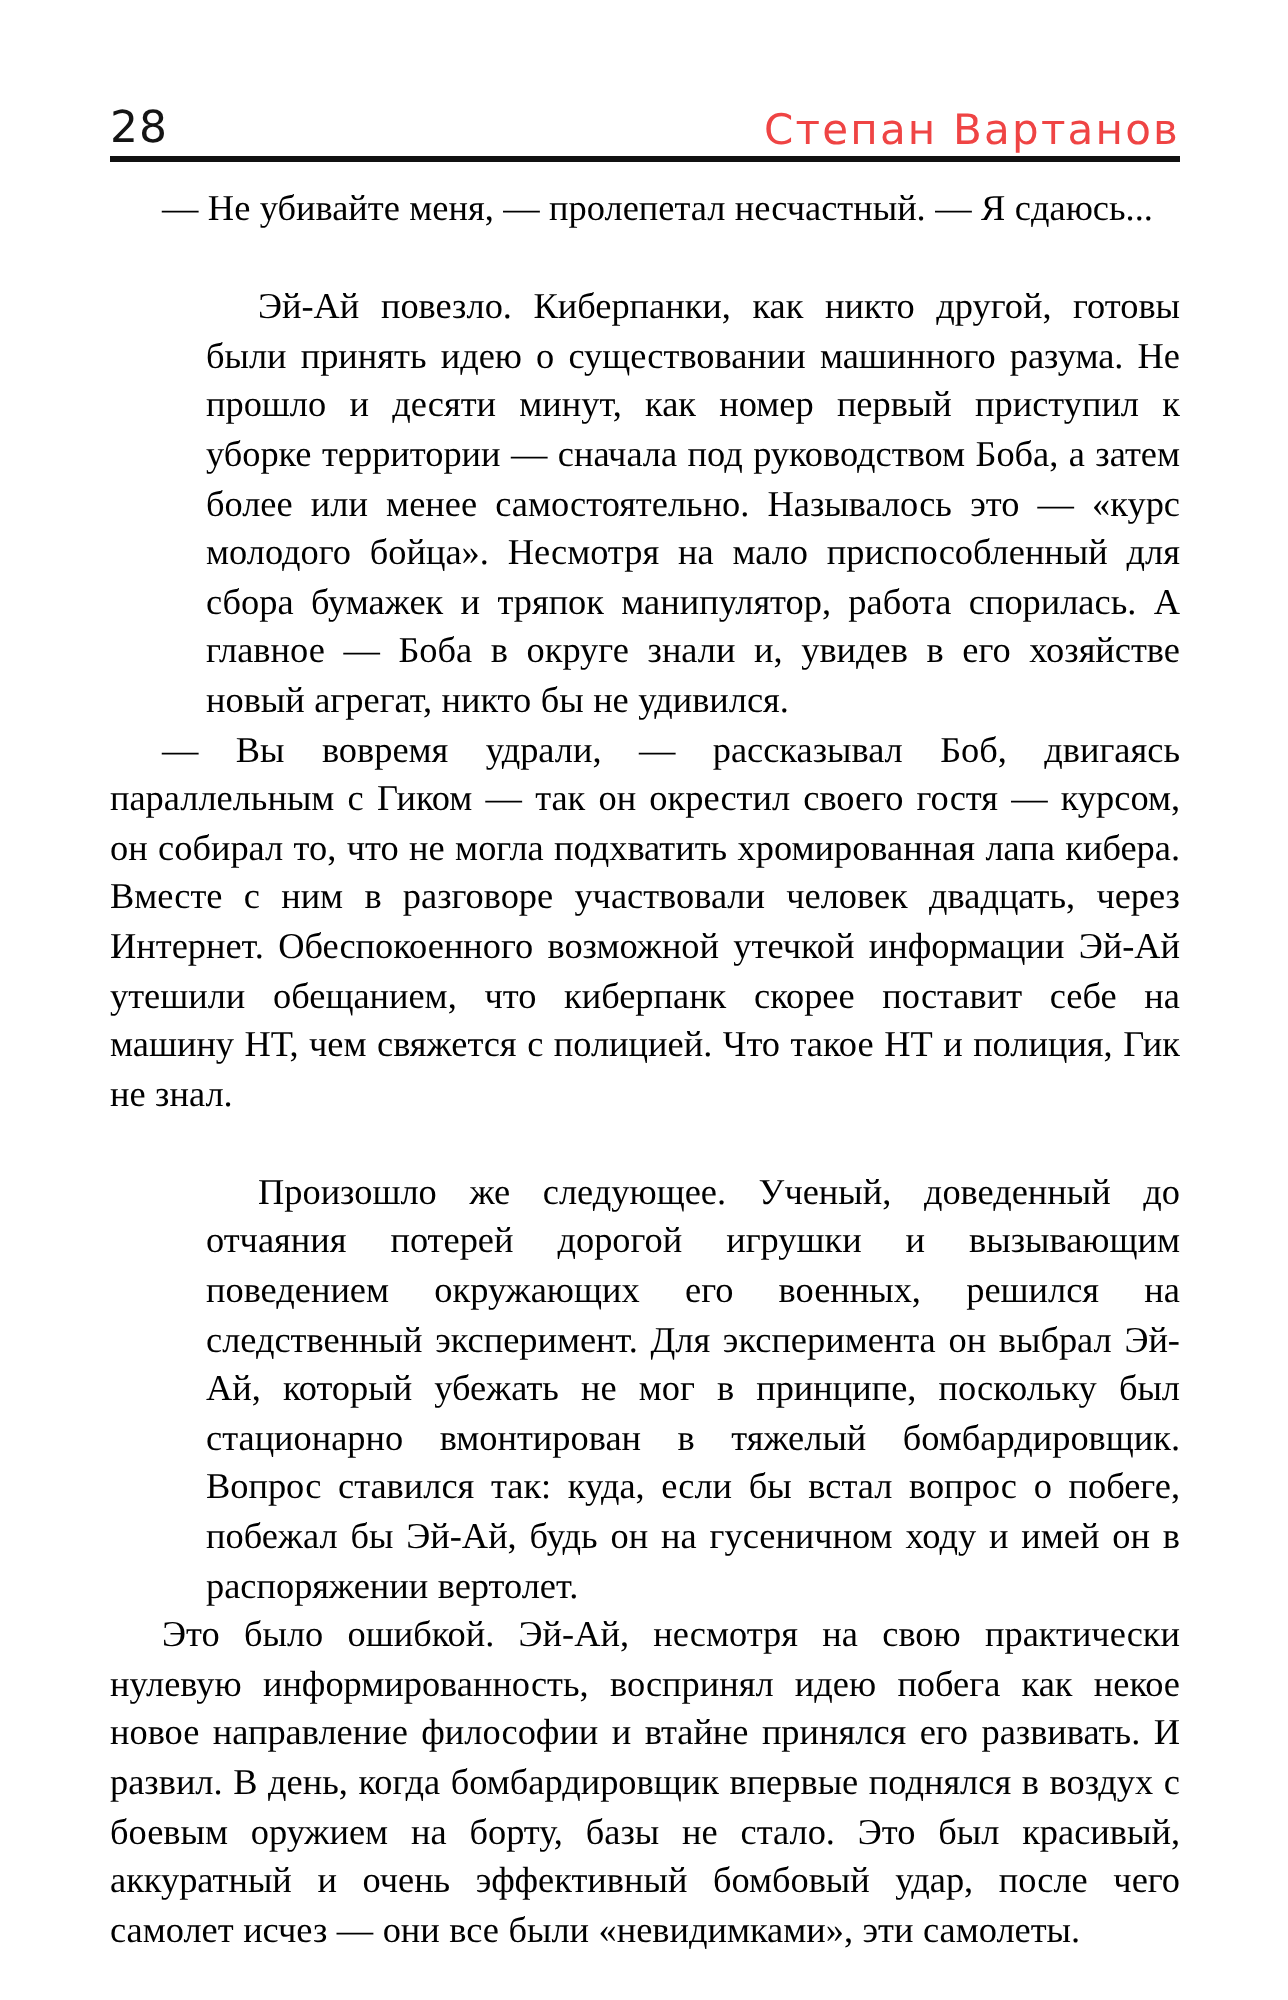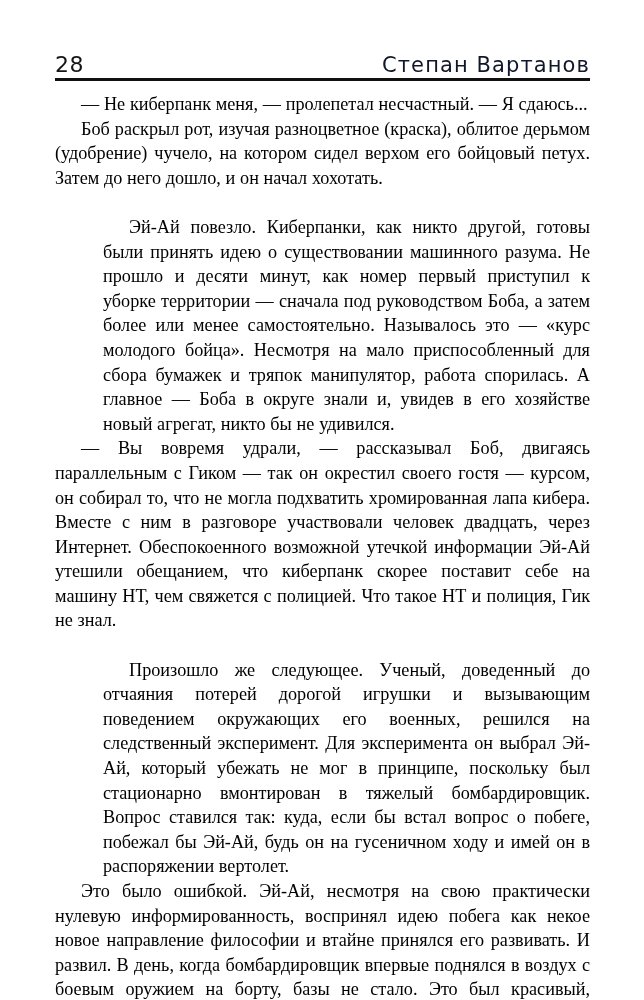--- a/index.html
+++ b/index.html
@@ -43,21 +43,21 @@
     line-height: 1;
     letter-spacing: 0.5px;
     color: #141414;
   }
   .running-title {
     font-family: "DejaVu Sans", "Liberation Sans", sans-serif;
     font-size: 21px;
     font-weight: 400;
     line-height: 1;
     letter-spacing: 1.1px;
-    color: #0f172a;
+    color: #ef4444;
     white-space: nowrap;
   }
   .header-rule {
     position: absolute;
     left: 55px;
     top: 78px;
     width: 535px;
     height: 3px;
     background: #111111;
   }
@@ -93,21 +93,20 @@
 <div class="page">
 
   <div class="running-header">
     <span class="folio">28</span>
     <span class="running-title">Степан Вартанов</span>
   </div>
 
   <div class="header-rule"></div>
 
   <div class="textblock">
-    <p class="para">— Не киберпанк меня, — пролепетал несчастный. — Я сдаюсь...</p>
-    <p class="para">Боб раскрыл рот, изучая разноцветное (краска), облитое дерьмом (удобрение) чучело, на котором сидел верхом его бойцовый петух. Затем до него дошло, и он начал хохотать.</p>
+    <p class="para">— Не убивайте меня, — пролепетал несчастный. — Я сдаюсь...</p>
     <p class="para gap-before">Эй-Ай повезло. Киберпанки, как никто другой, готовы были принять идею о существовании машинного разума. Не прошло и десяти минут, как номер первый приступил к уборке территории — сначала под руководством Боба, а затем более или менее самостоятельно. Называлось это — «курс молодого бойца». Несмотря на мало приспособленный для сбора бумажек и тряпок манипулятор, работа спорилась. А главное — Боба в округе знали и, увидев в его хозяйстве новый агрегат, никто бы не удивился.</p>
     <p class="para">— Вы вовремя удрали, — рассказывал Боб, двигаясь параллельным с Гиком — так он окрестил своего гостя — курсом, он собирал то, что не могла подхватить хромированная лапа кибера. Вместе с ним в разговоре участвовали человек двадцать, через Интернет. Обеспокоенного возможной утечкой информации Эй-Ай утешили обещанием, что киберпанк скорее поставит себе на машину НТ, чем свяжется с полицией. Что такое НТ и полиция, Гик не знал.</p>
     <p class="para gap-before">Произошло же следующее. Ученый, доведенный до отчаяния потерей дорогой игрушки и вызывающим поведением окружающих его военных, решился на следственный эксперимент. Для эксперимента он выбрал Эй-Ай, который убежать не мог в принципе, поскольку был стационарно вмонтирован в тяжелый бомбардировщик. Вопрос ставился так: куда, если бы встал вопрос о побеге, побежал бы Эй-Ай, будь он на гусеничном ходу и имей он в распоряжении вертолет.</p>
     <p class="para">Это было ошибкой. Эй-Ай, несмотря на свою практически нулевую информированность, воспринял идею побега как некое новое направление философии и втайне принялся его развивать. И развил. В день, когда бомбардировщик впервые поднялся в воздух с боевым оружием на борту, базы не стало. Это был красивый, аккуратный и очень эффективный бомбовый удар, после чего самолет исчез — они все были «невидимками», эти самолеты.</p>
   </div>
 
 </div>
 
 </body></html>

